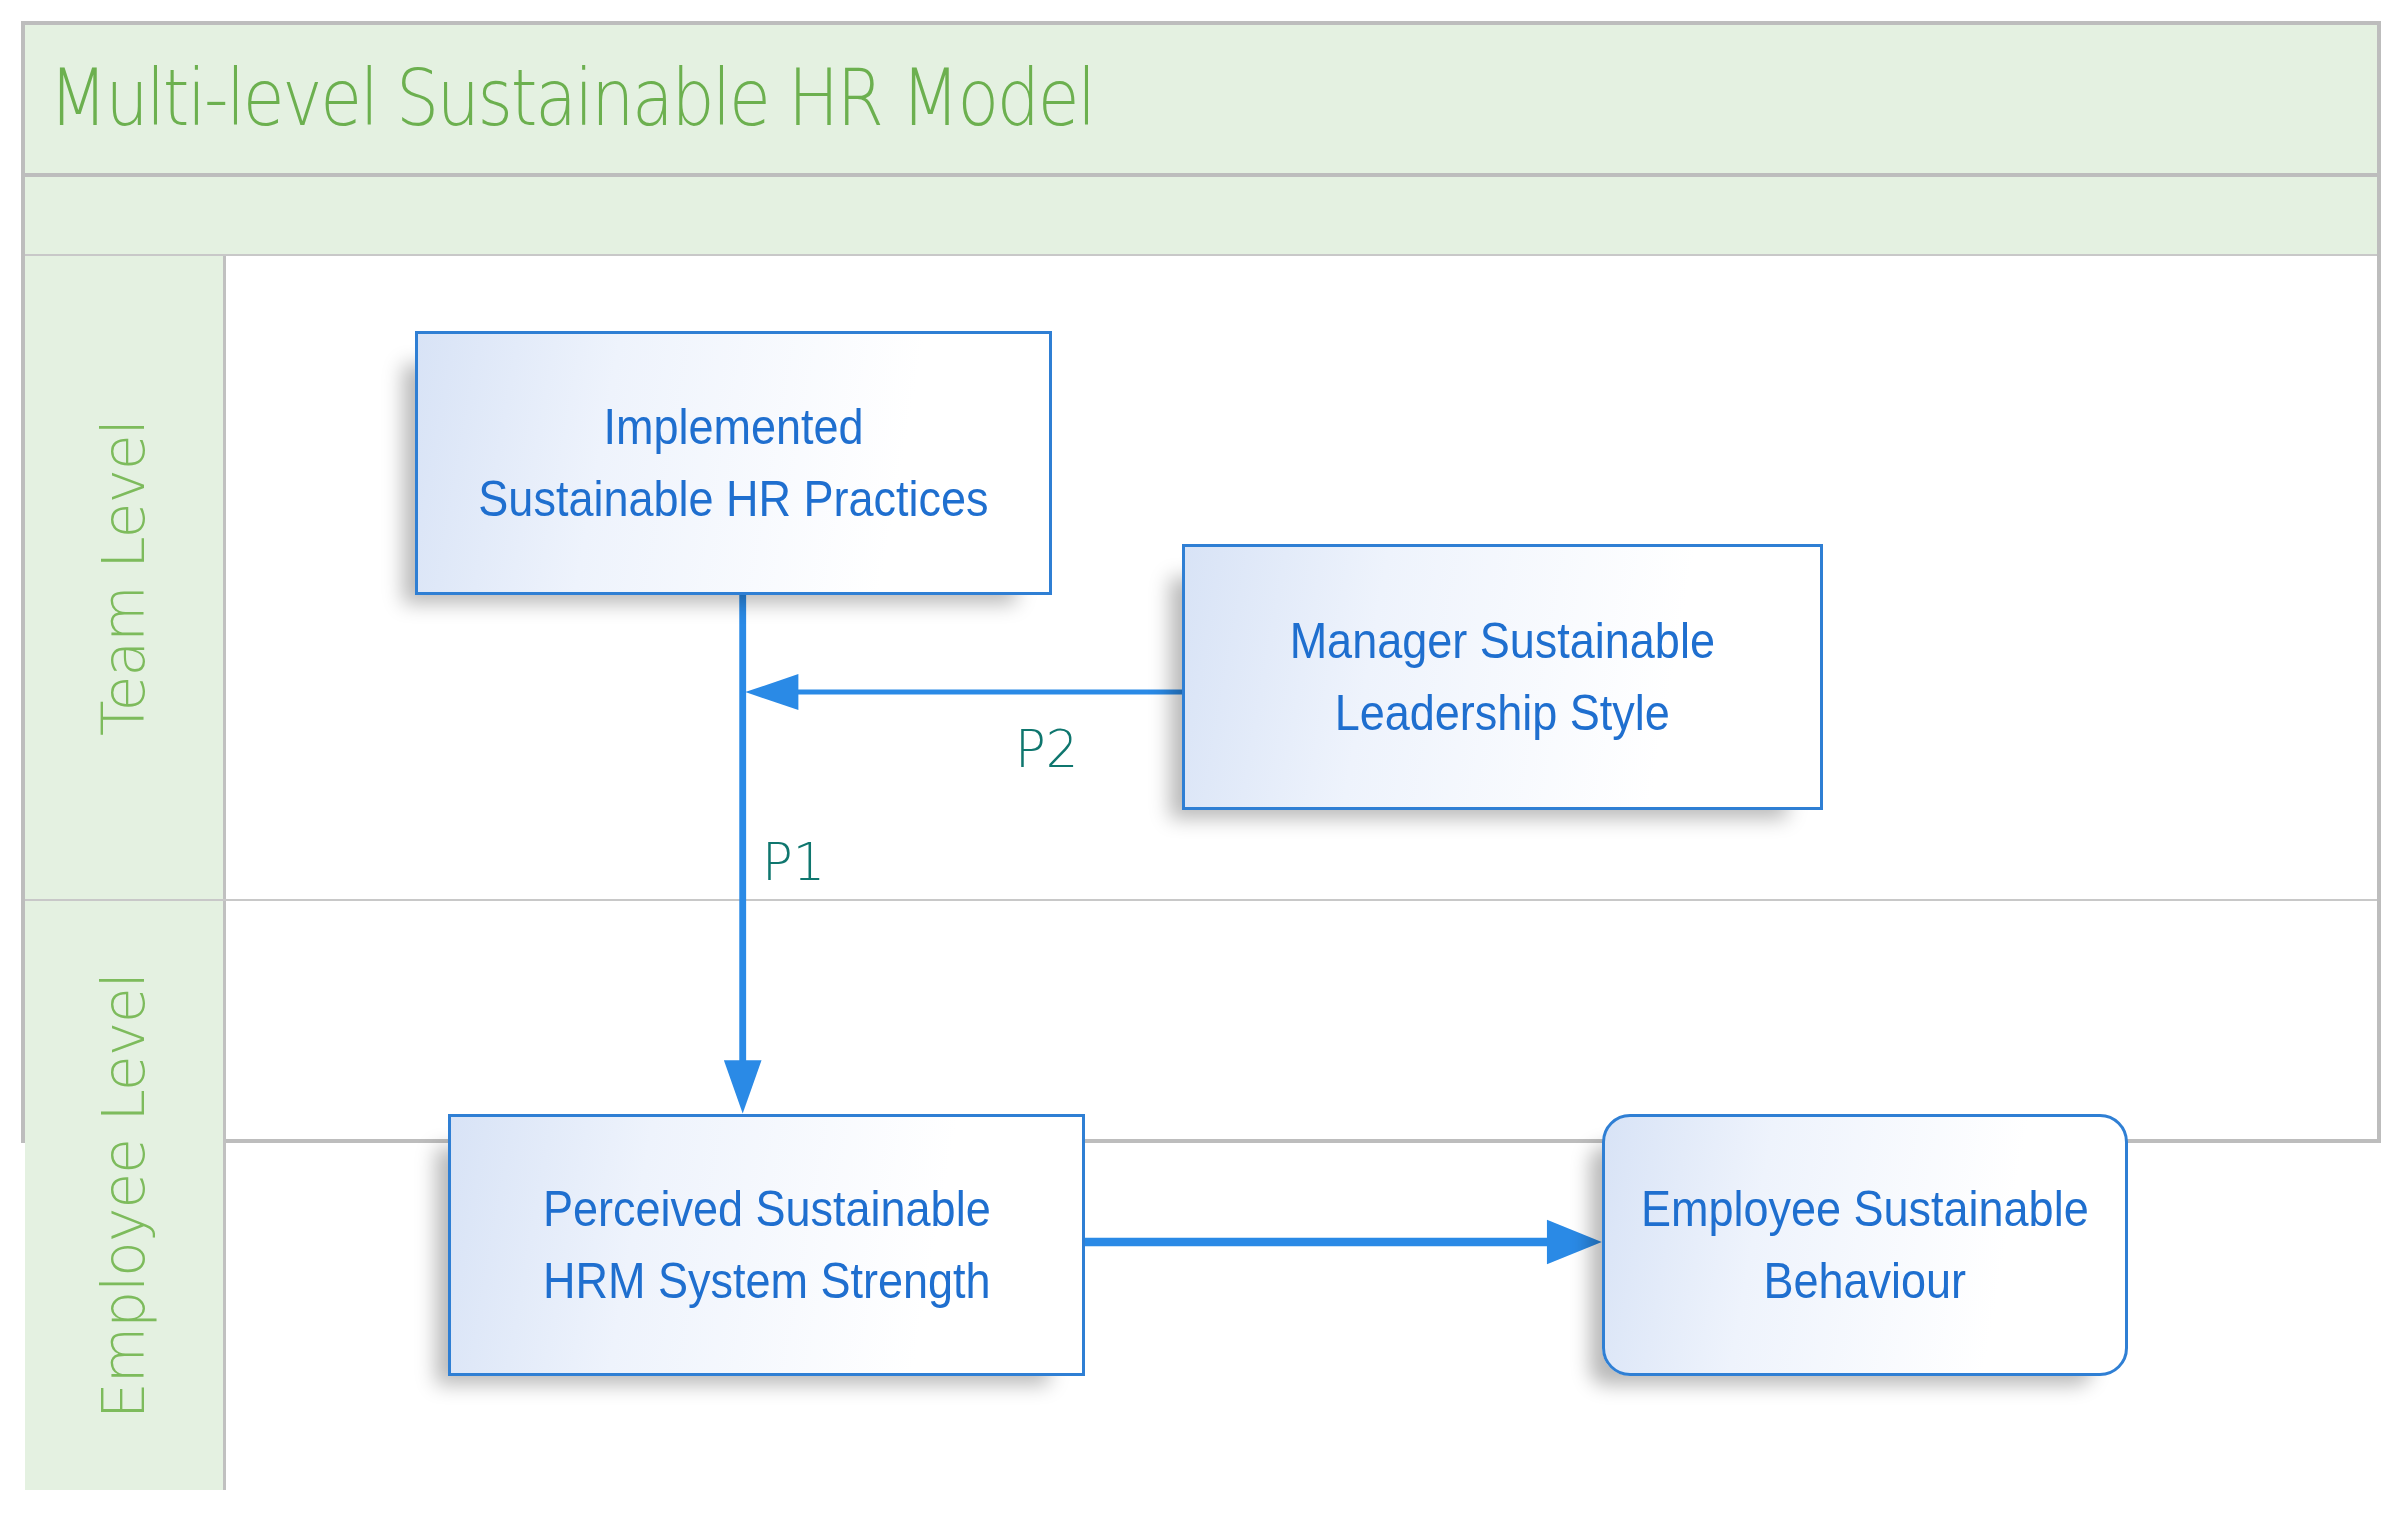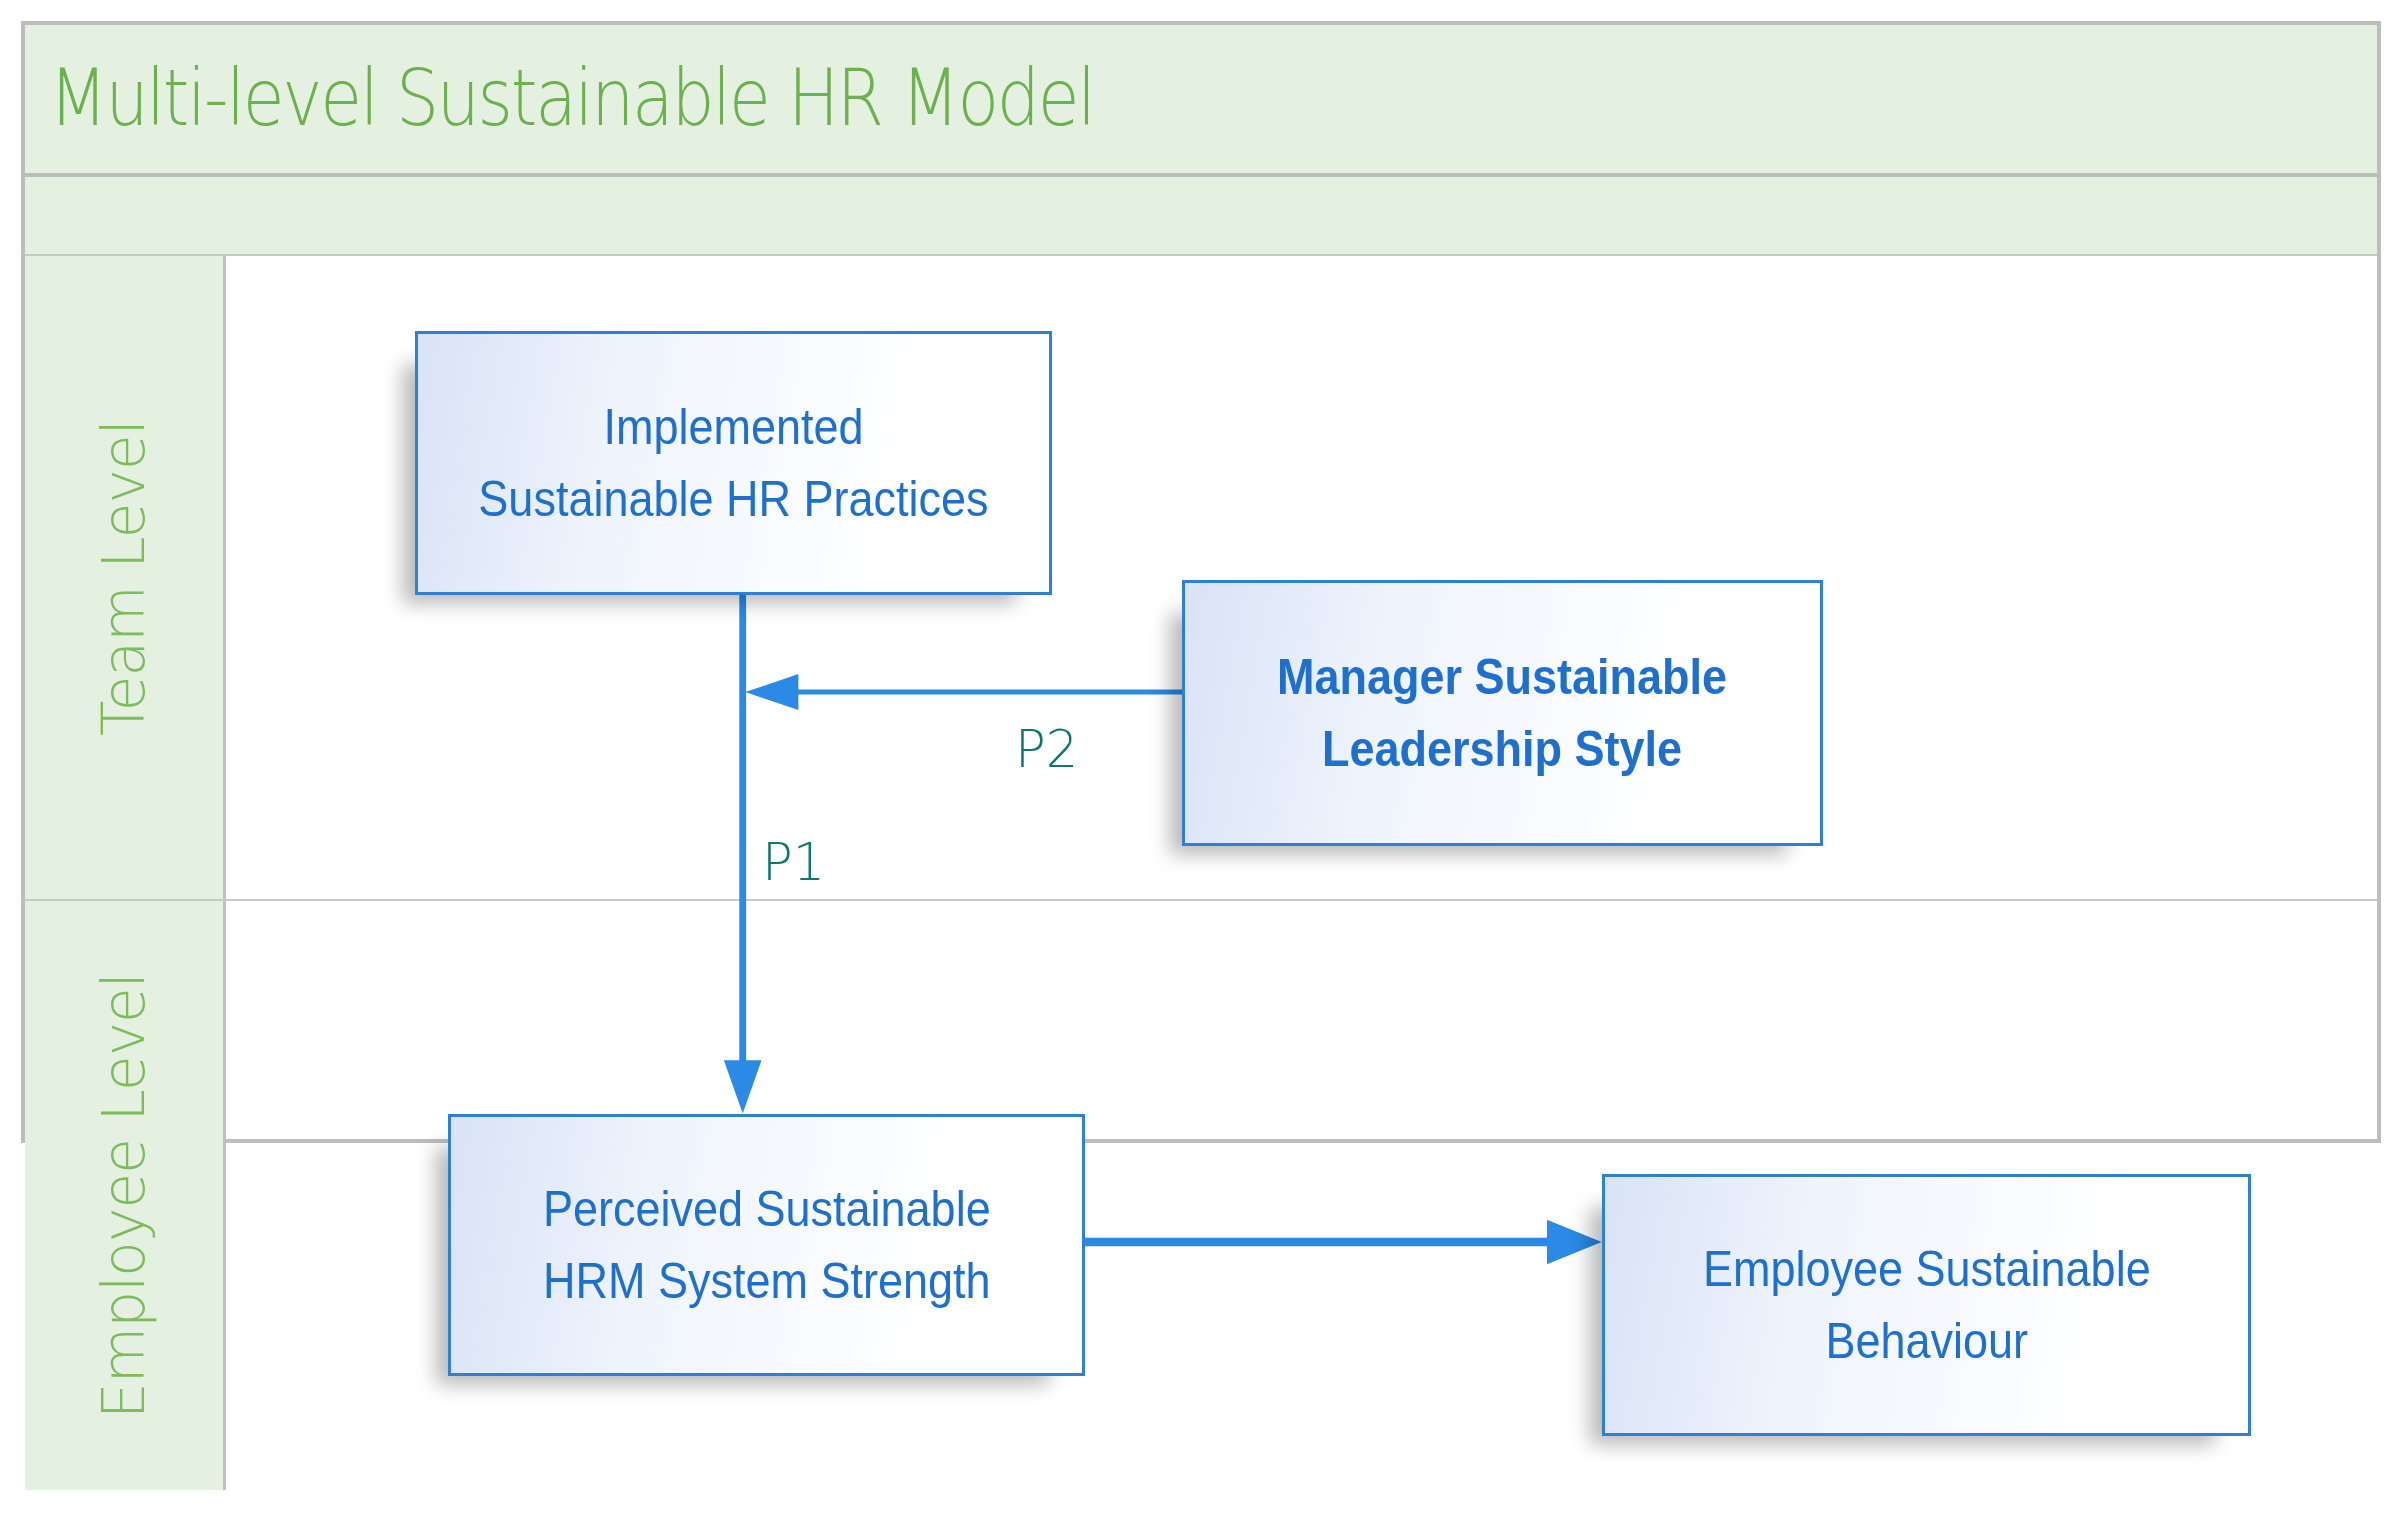--- a/index.html
+++ b/index.html
@@ -53,27 +53,27 @@
 </svg>
 
 <div class="plabel" style="left:1015px; top:720px;">P2</div>
 <div class="plabel" style="left:762px; top:833px;text-align:center;">P1</div>
 
 <div class="node" style="left:415px; top:331px; width:637px; height:264px;">
   <div class="node-text">Implemented
 Sustainable HR Practices</div>
 </div>
 
-<div class="node" style="left:1182px; top:580px; width:641px; height:266px;font-weight:bold;">
+<div class="node" style="left:1182px; top:544px; width:641px; height:266px;">
   <div class="node-text">Manager Sustainable
 Leadership Style</div>
 </div>
 
 <div class="node" style="left:423px; top:1114px; width:637px; height:262px;margin-left:25px;">
   <div class="node-text">Perceived Sustainable
 HRM System Strength</div>
 </div>
 
-<div class="node" style="left:1602px; top:1174px; width:649px; height:262px;">
+<div class="node" style="left:1602px; top:1114px; width:526px; height:262px;border-radius:28px;">
   <div class="node-text">Employee Sustainable
 Behaviour</div>
 </div>
 
 
 </body></html>

